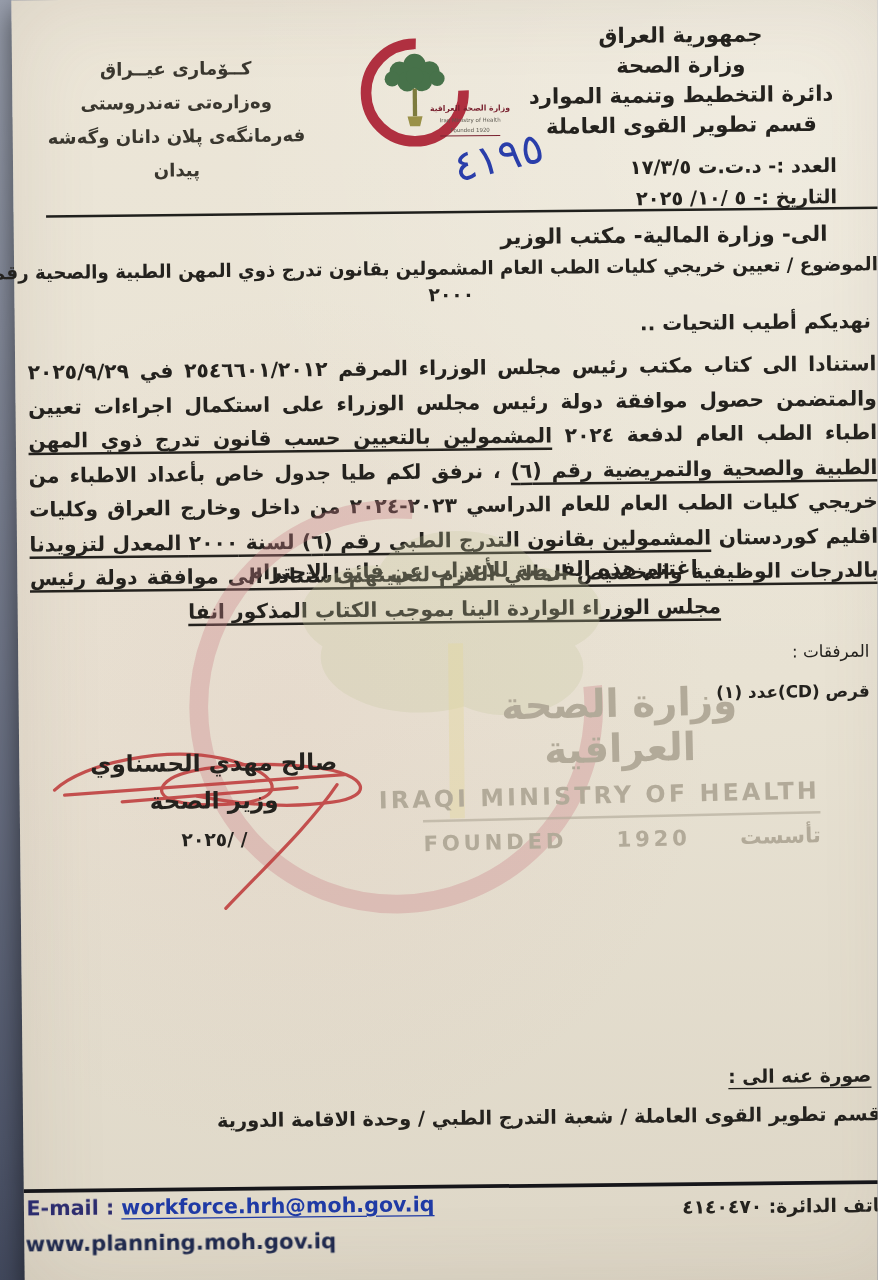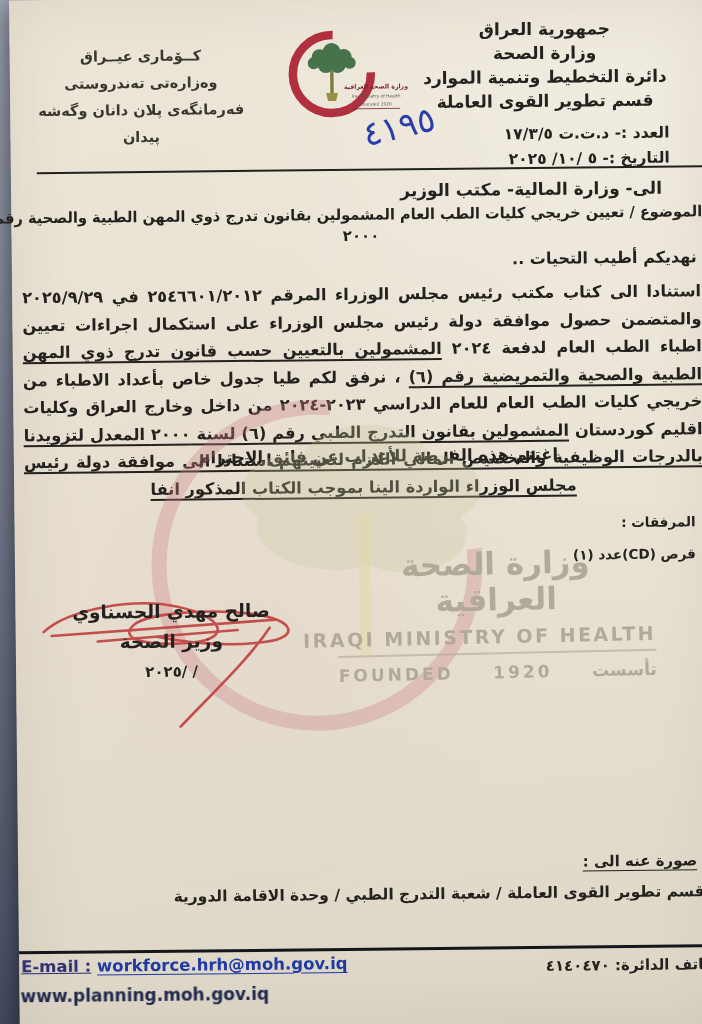--- a/index.html
+++ b/index.html
@@ -31,21 +31,21 @@
   .to-line{right:58px;top:184px;font-size:17px;font-weight:700;}
   .subject{left:8px;right:18px;top:209px;font-size:15px;font-weight:700;}
   .subject .l1{white-space:nowrap;text-align:right;transform:scaleX(.97);transform-origin:right center;letter-spacing:-0.2px;}
   .subject .l2{text-align:center;margin-top:3px;}
   .greet{right:24px;top:254px;font-size:16px;font-weight:700;}
   .bodytxt{left:10px;right:20px;top:284px;font-size:16.2px;font-weight:700;line-height:27.5px;
     text-align:justify;text-align-last:center;}
   .u{text-decoration:underline;text-underline-offset:4px;text-decoration-thickness:1.5px;}
   .closing{left:80px;right:60px;top:450px;text-align:center;font-size:16.5px;font-weight:700;}
   
-  .att-label{right:28px;top:520px;font-size:13.5px;font-weight:700;}
+  .att-label{right:28px;top:520px;font-size:13.5px;font-weight:400;}
   .att-item{right:28px;top:552px;font-size:13.5px;font-weight:700;}
   
   .wm-svg{left:92px;top:398px;width:430px;height:350px;}
   .wm-text{left:322px;top:550px;width:318px;text-align:center;color:#b2aa99;transform:rotate(-0.7deg);}
   .wm-text .ar{font-size:31px;font-weight:700;}
   .wm-text .en{font-size:19px;font-weight:700;letter-spacing:2.5px;margin-top:8px;white-space:nowrap;}
   .wm-text .wline{height:2px;background:#b2aa99;opacity:.65;margin-top:5px;}
   .wm-text .frow{display:flex;justify-content:space-between;align-items:center;margin-top:8px;
     font-size:17px;font-weight:700;letter-spacing:3px;}
   
@@ -54,21 +54,21 @@
   .sig .nm{font-size:18.5px;font-weight:700;}
   .sig .tt{font-size:18.5px;font-weight:700;}
   .sig .dt{font-size:15px;font-weight:700;}
   
   .copy-label{right:30px;top:858px;font-size:15px;font-weight:700;text-decoration:underline;text-underline-offset:4px;}
   .copy-item{right:12px;top:889px;font-size:15.5px;font-weight:700;}
   
   .f-rule{left:0;right:0;top:951px;height:2.5px;background:#16161a;}
   .f-phone{right:14px;top:962px;font-size:15px;font-weight:700;}
   .f-email{left:2px;top:957px;direction:ltr;font-size:16.5px;font-weight:700;white-space:nowrap;}
-  .f-email .lbl{color:#2c2c6e;filter:blur(.6px);text-decoration:underline;}
+  .f-email .lbl{color:#2c2c6e;filter:blur(.6px);}
   .f-email .adr{color:#1f3aa5;text-decoration:underline;text-underline-offset:3px;}
   .f-site{left:1px;top:986px;direction:ltr;font-size:17px;font-weight:700;color:#202a4e;filter:blur(.3px);}
 </style>
 </head>
 <body>
 
 <div class="paper">
 
   <div class="abs hdr-ar">
     <div>جمهورية العراق</div>

